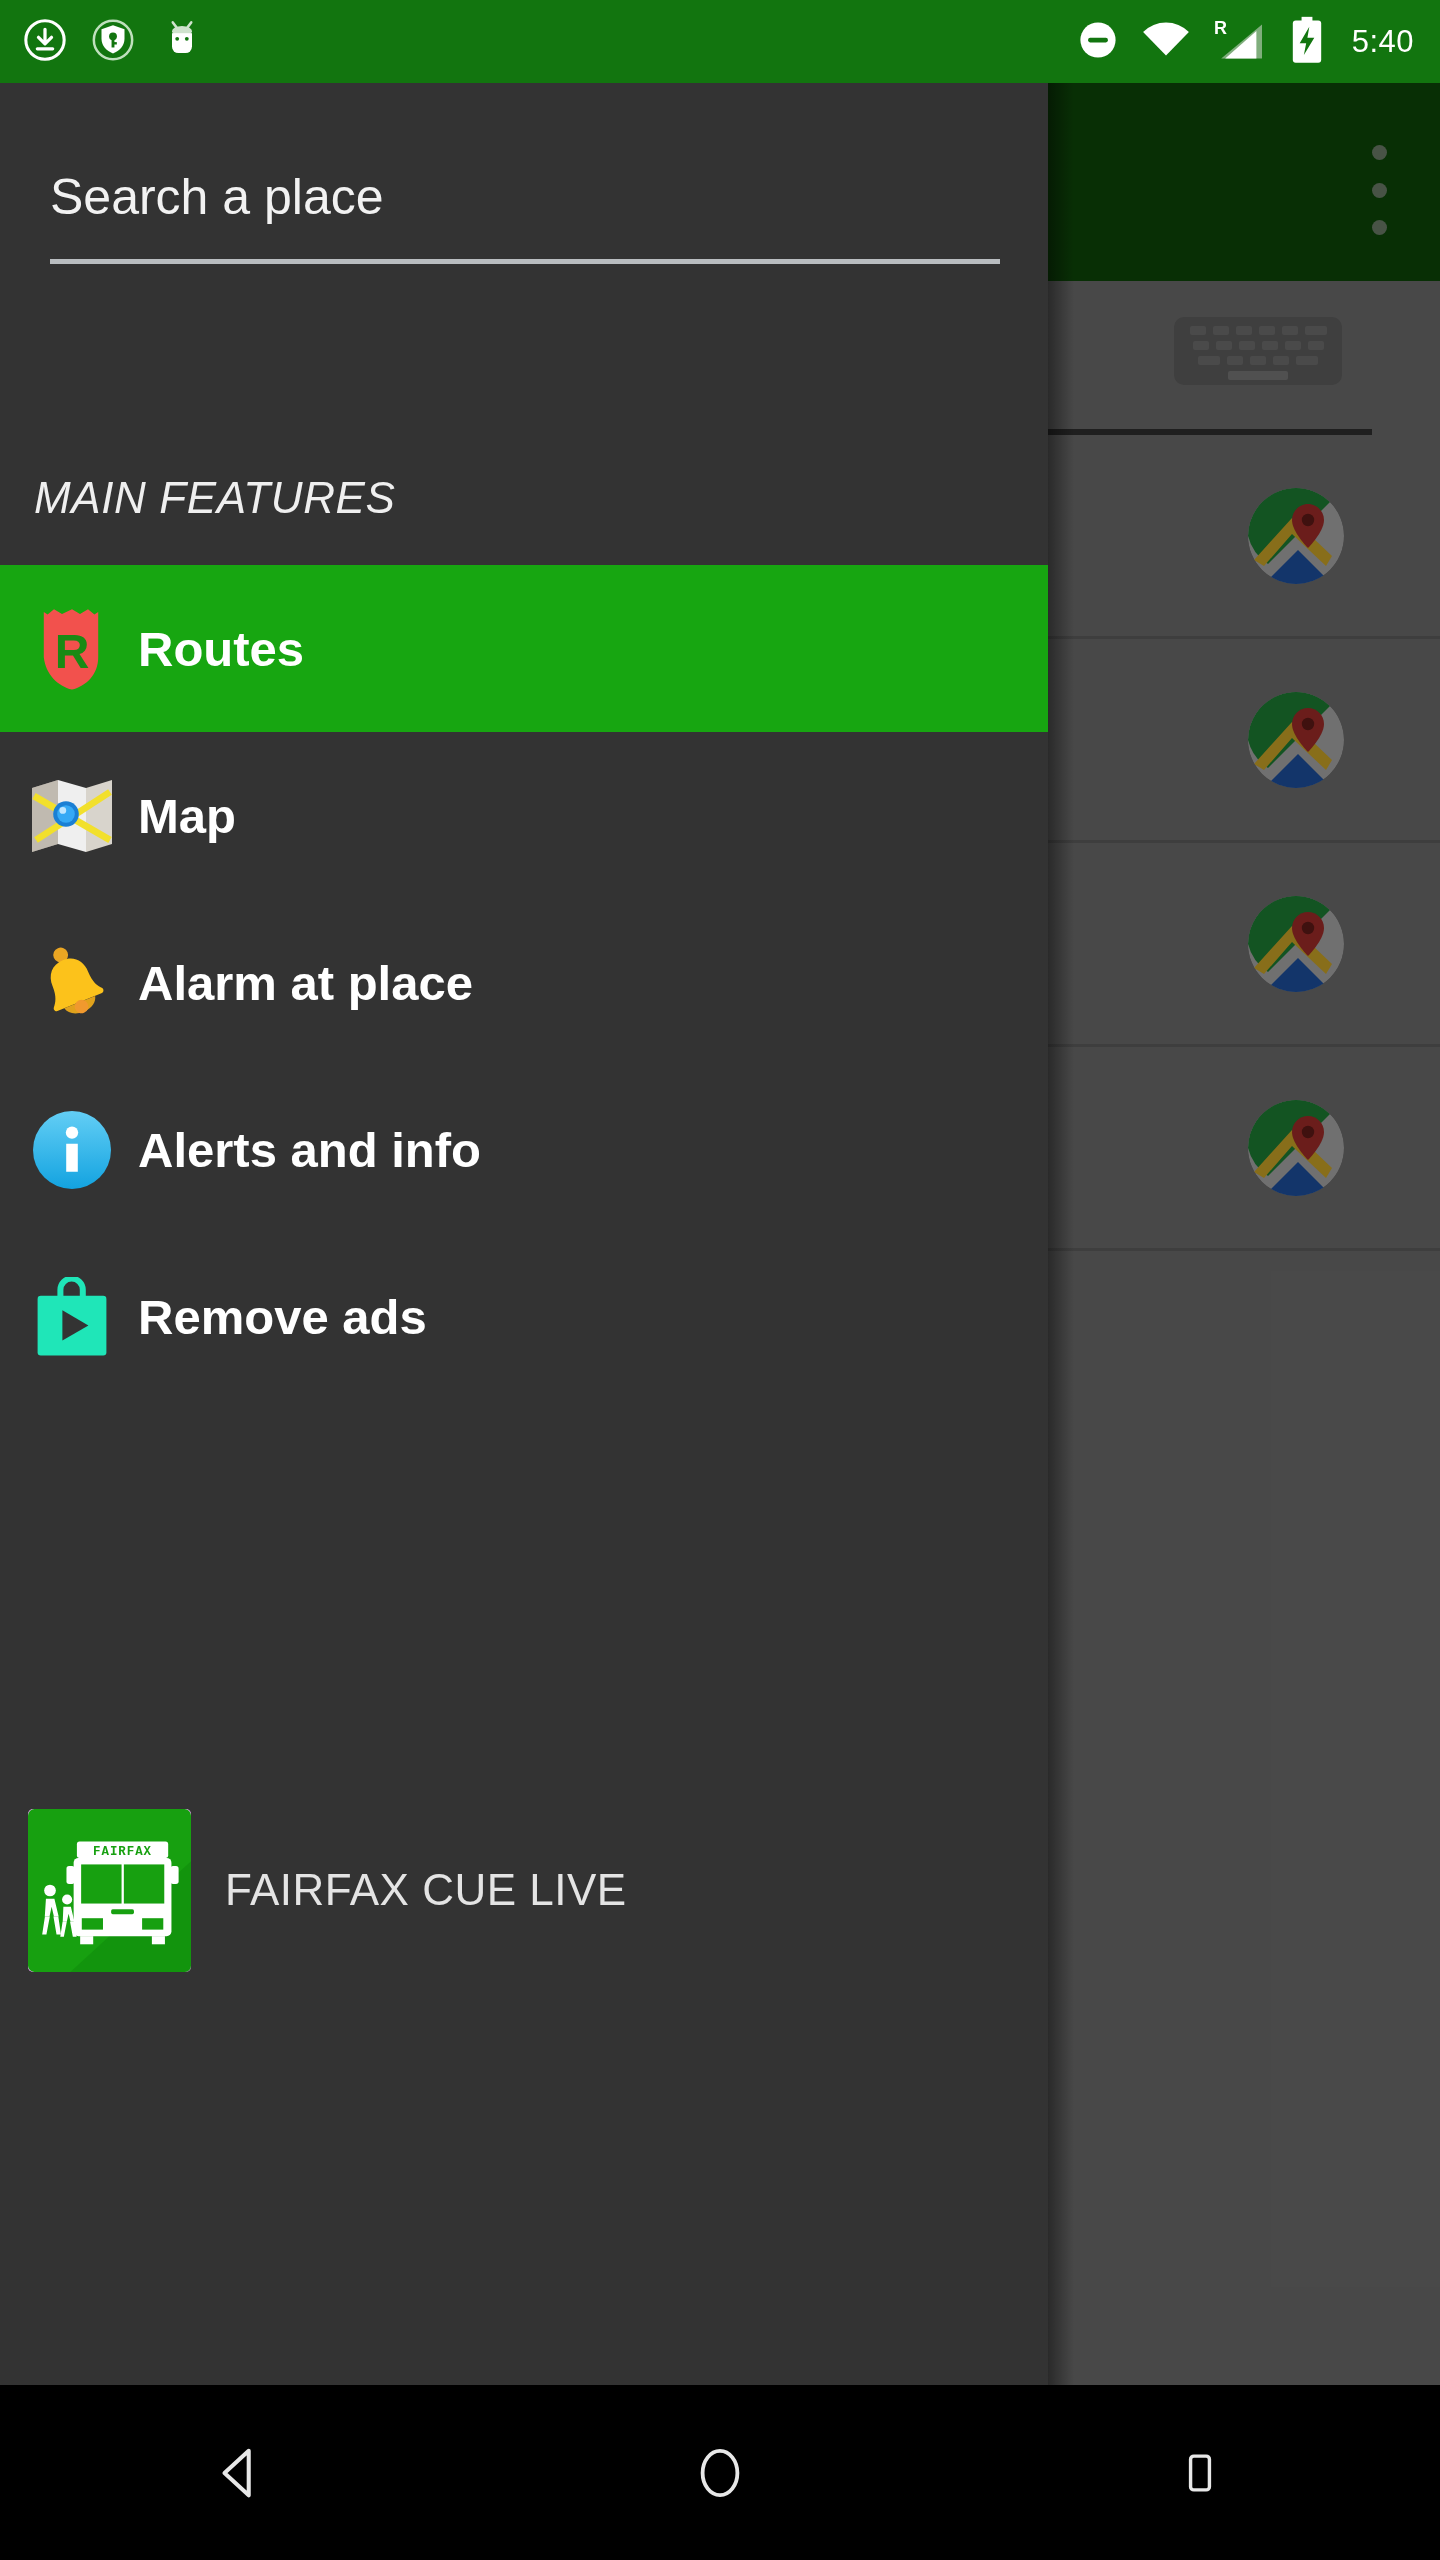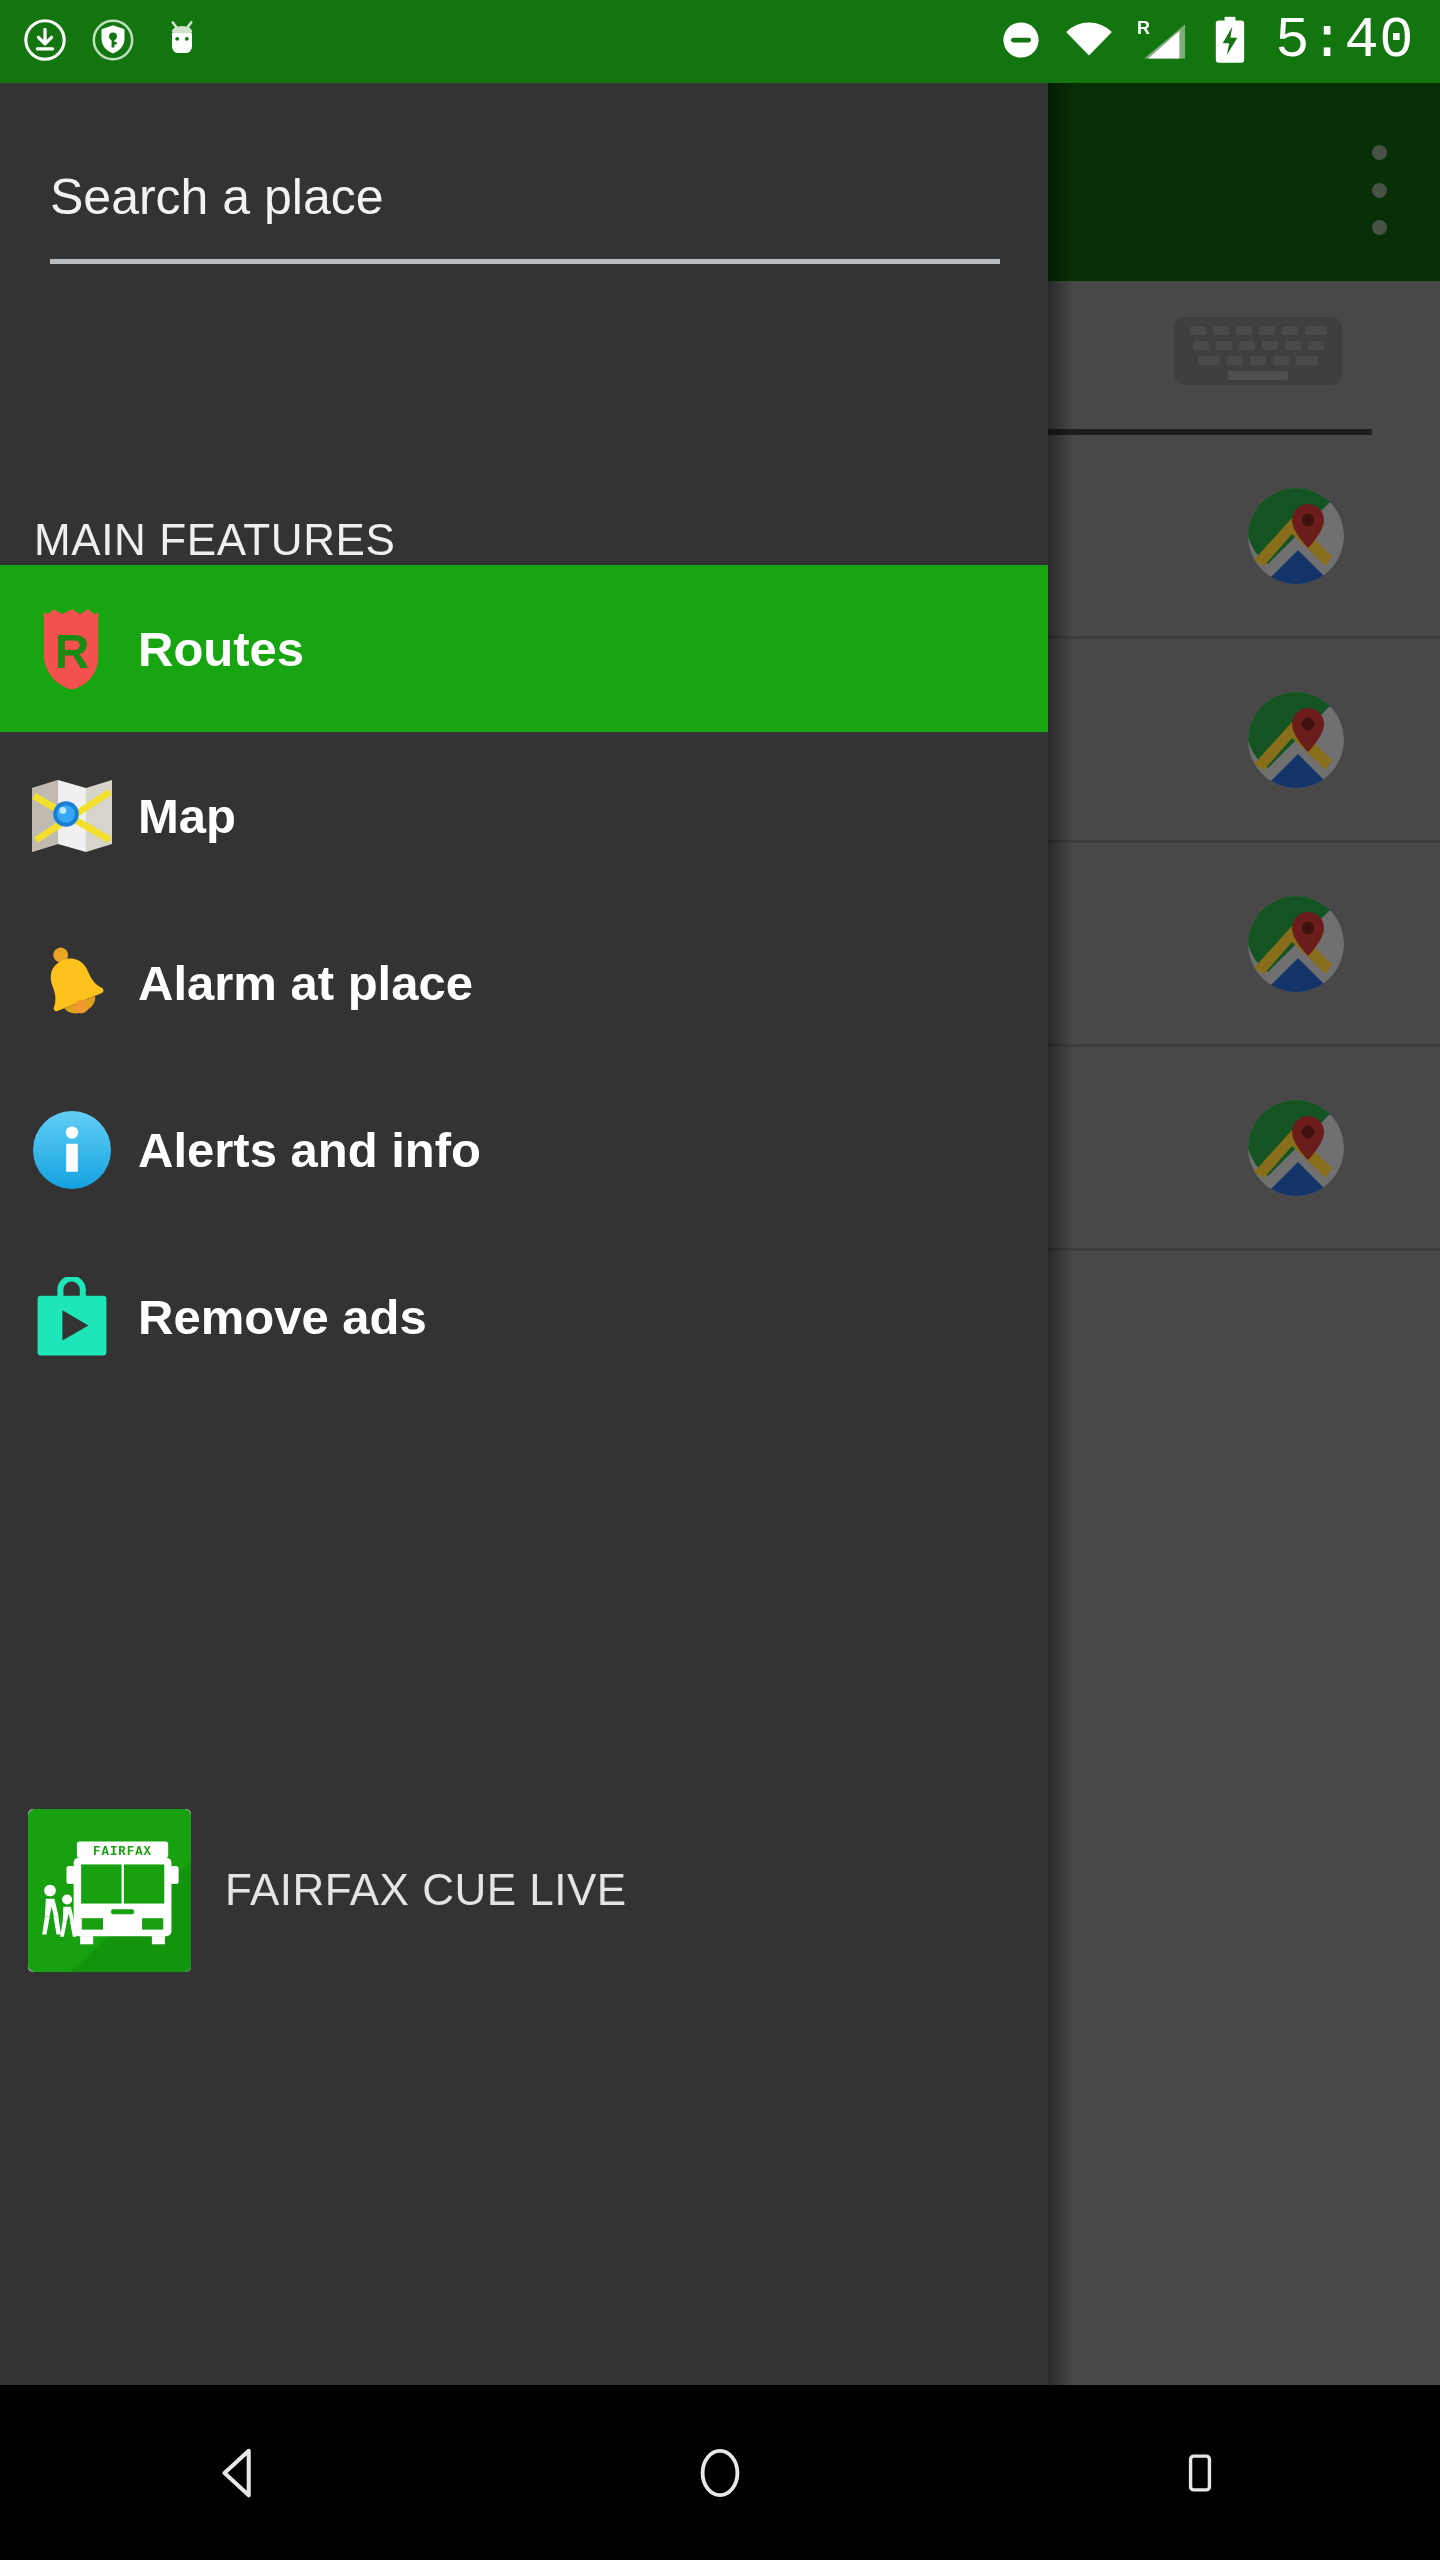--- a/index.html
+++ b/index.html
@@ -21,22 +21,22 @@
     position:absolute; left:0; top:0;
     width:1440px; height:83px;
     background:#12750f;
     display:flex; align-items:center;
     padding:0 26px 0 22px;
     z-index:60;
   }
   .sb-left { display:flex; align-items:center; gap:22px; }
   .sb-right { margin-left:auto; display:flex; align-items:center; gap:22px; }
   .sb-time {
-    color:#fff; font-size:57px; font-weight:400;
-    letter-spacing:0.5px; line-height:1; padding-left:6px;font-family:Liberation Mono, monospace;
+    color:#fff; font-size:31px; font-weight:400;
+    letter-spacing:0.5px; line-height:1; padding-left:6px;
   }
 
   
   #app-behind { position:absolute; left:0; top:83px; width:1440px; height:2302px; }
   #app-toolbar {
     position:absolute; left:0; top:0; width:1440px; height:198px;
     background:#0c4608;
   }
   #overflow-menu {
     position:absolute; right:44px; top:62px;
@@ -107,21 +107,21 @@
   }
   #search-input::placeholder { color:#f2f2f2; opacity:1; }
   #search-underline {
     position:absolute; left:50px; top:176px;
     width:950px; height:5px; background:#b9bdc0;
   }
 
   
   #section-header {
     position:absolute; left:0; top:390px; width:1048px; height:92px;
-    display:flex; align-items:flex-end;
+    display:flex; align-items:flex-start;font-style:italic;
   }
   #section-header span {
     padding-left:34px; color:#efefef;
     font-size:44px; letter-spacing:0.6px; font-weight:400;
   }
 
   
   #feature-list { position:absolute; left:0; top:482px; width:1048px; }
   .drawer-row {
     position:relative; width:1048px; height:167px;

